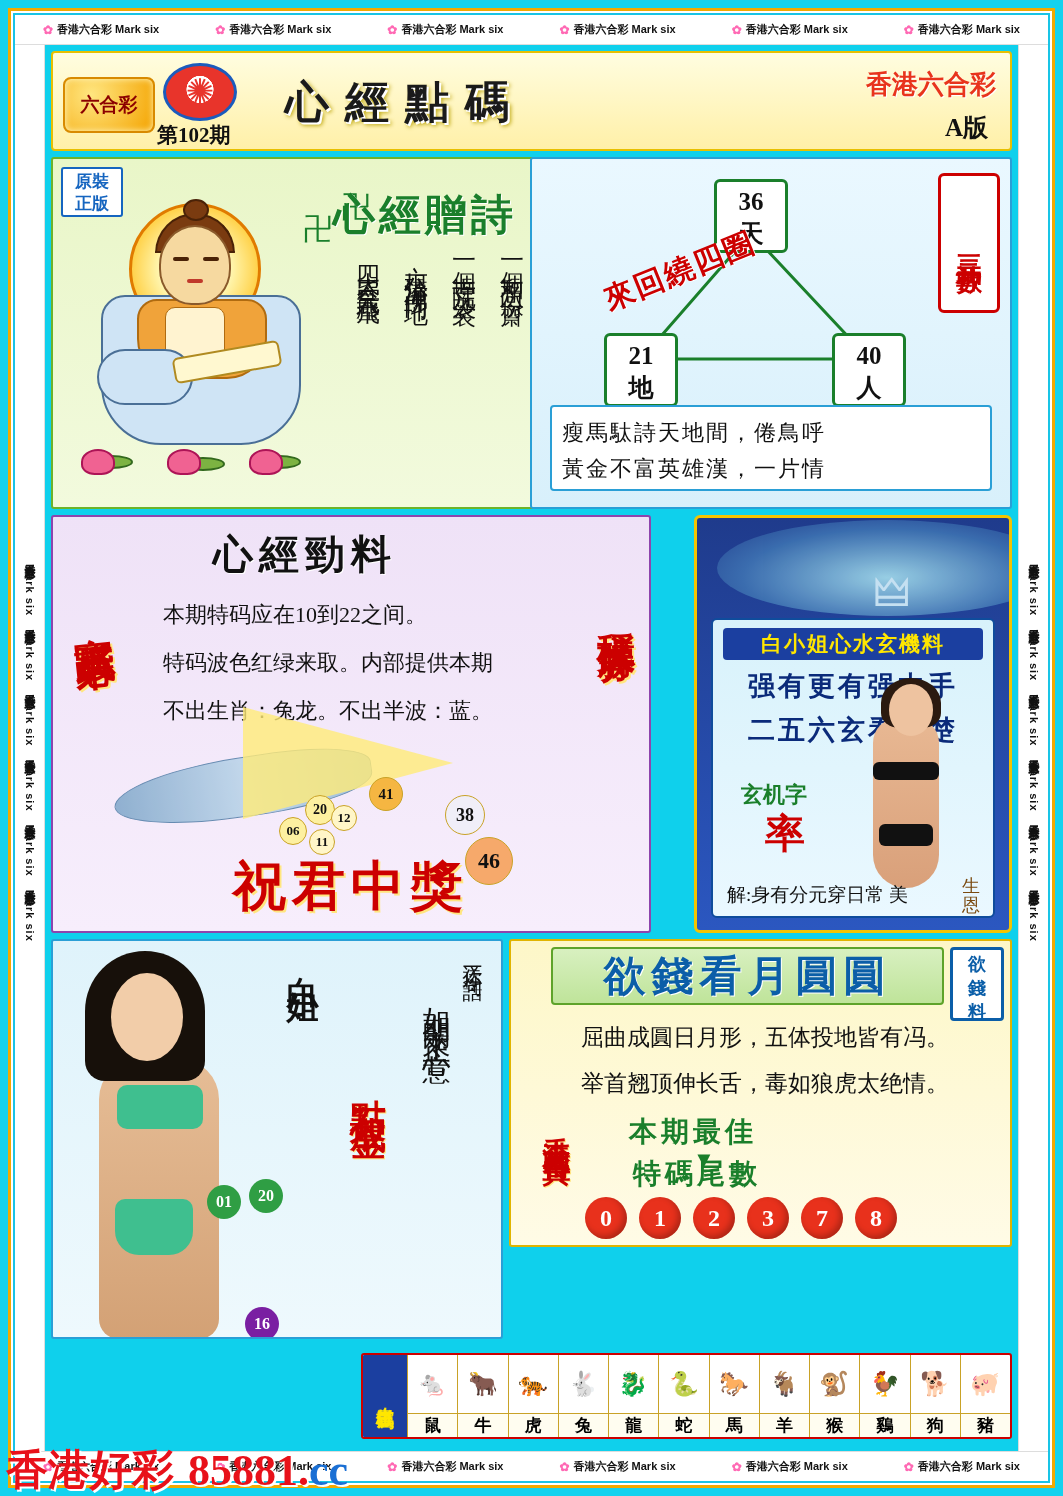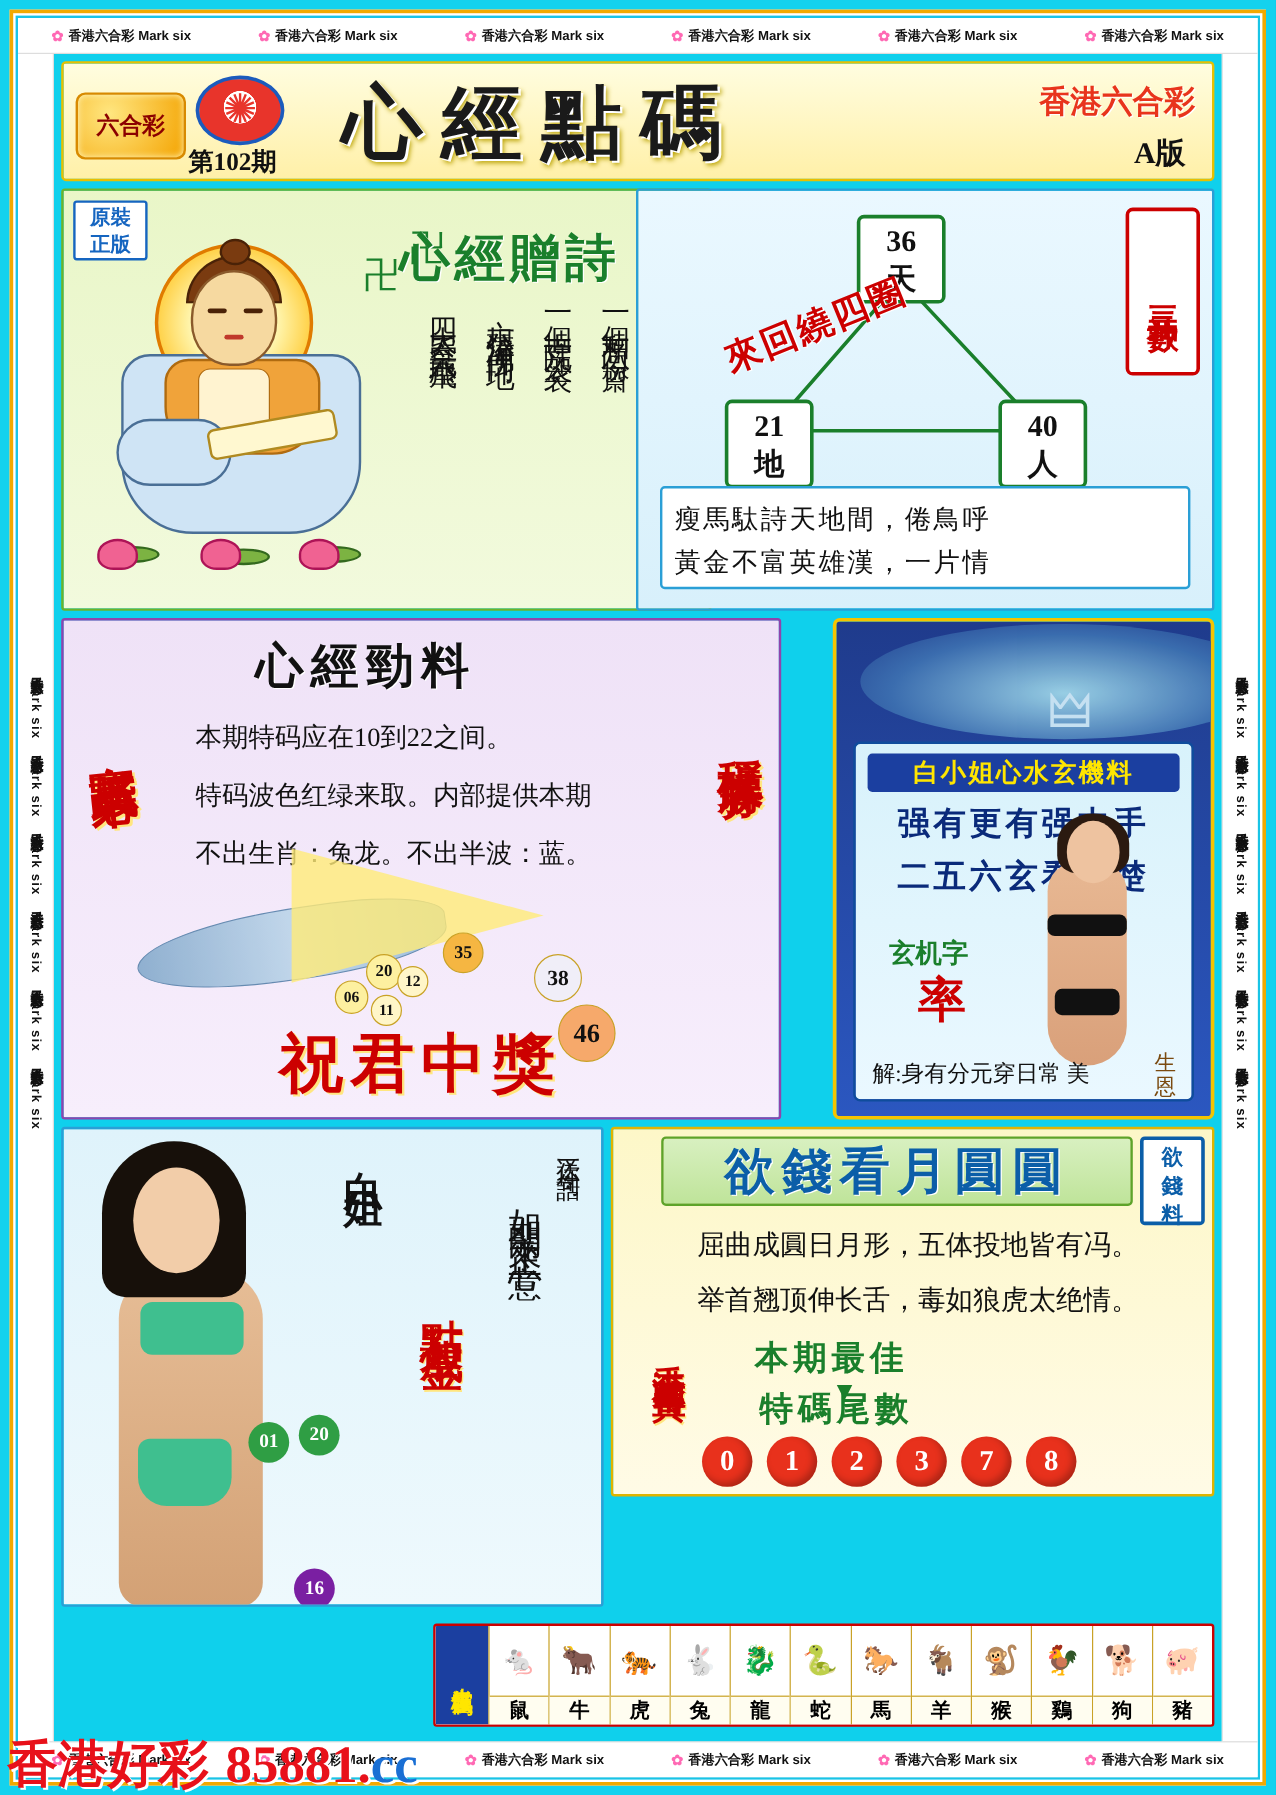--- a/index.html
+++ b/index.html
@@ -78,21 +78,21 @@
   .logo-flag::after {
     content:"✺"; position:absolute; left:50%; top:50%;
     transform:translate(-50%,-52%); color:#e8342b; font-size:34px;
   }
   .issue {
     position:absolute; left:104px; top:68px; font-size:21px; font-weight:bold;
     color:#111; font-family:"Liberation Serif", serif;
   }
   .main-title {
     position:absolute; left:232px; top:6px; width:520px; height:86px;
-    font-size:67px; font-weight:bold; color:#1a1a1a;
+    font-size:44px; font-weight:bold; color:#1a1a1a;
     font-family:"Liberation Serif", serif;
     letter-spacing:16px;
     display:flex; align-items:center;
     text-shadow:2px 2px 0 #fff, 3px 3px 4px #b9a100;
   }
   .brand-right {
     position:absolute; right:14px; top:14px;
     font-size:26px; font-weight:bold; color:#e8341c;
     font-family:"Liberation Serif", serif;
     text-shadow:1px 1px 0 #fff;
@@ -704,21 +704,21 @@
               <div>不出生肖：兔龙。不出半波：蓝。</div>
             </div>
             <div class="side-left-red">實踐必中</div>
             <div class="side-right-red">穩操勝券</div>
             <div class="dragon">
               <div class="dragon-body"></div>
             </div>
             <div class="beam"></div>
             <div class="ball b1">20</div>
             <div class="ball b2">12</div>
-            <div class="ball b3">35</div>
+            <div class="ball b3">41</div>
             <div class="ball" style="left:226px; top:300px; width:28px; height:28px; background:#fdf0a0; font-size:13px;">06</div>
             <div class="ball" style="left:256px; top:312px; width:26px; height:26px; background:#fff6c8; font-size:13px;">11</div>
             <div class="ball b5">38</div>
             <div class="ball b6">46</div>
             <div class="bless">祝君中獎</div>
           </div>
 
           <div class="bai-box">
             <div class="phoenix"></div>
             <div class="bai-inner">

